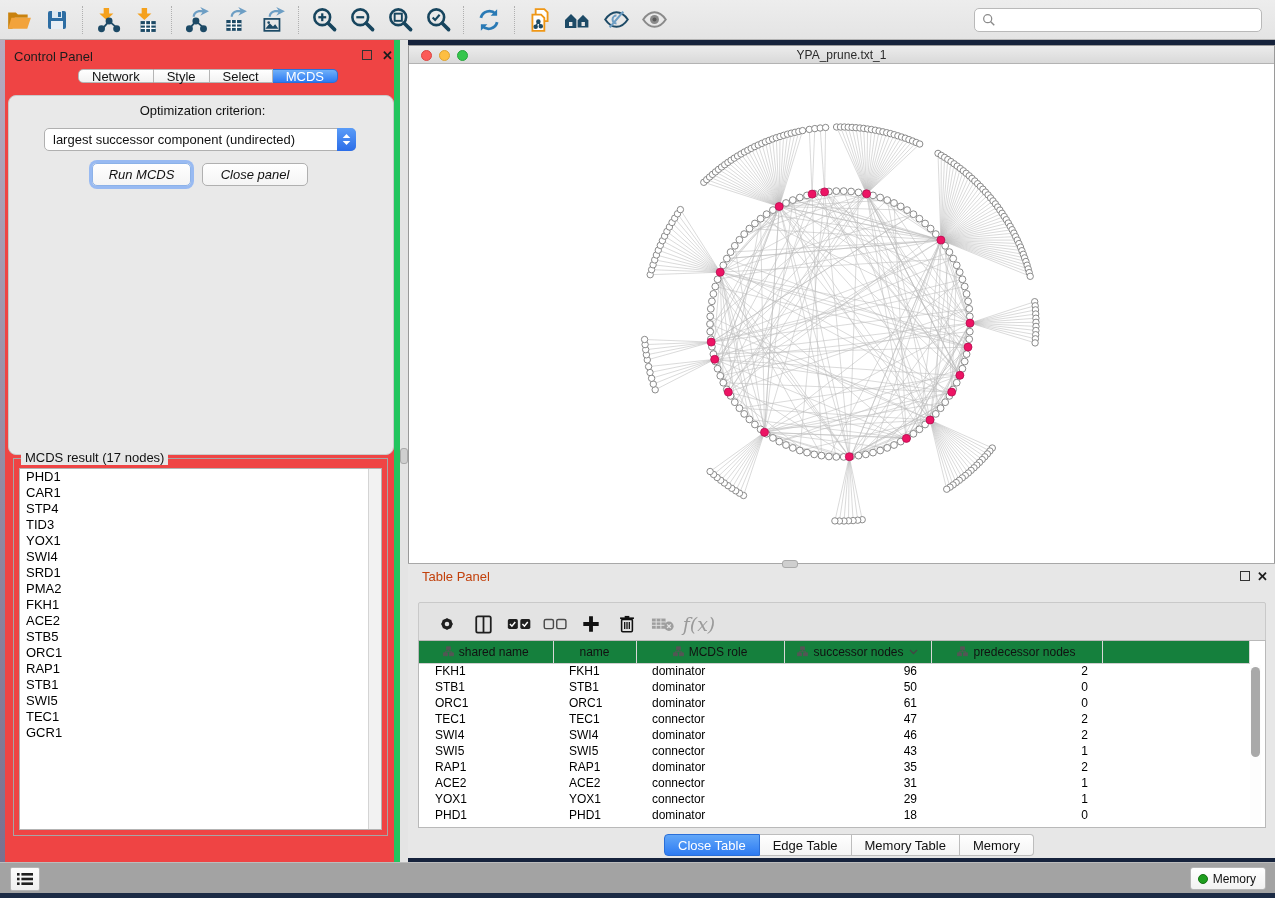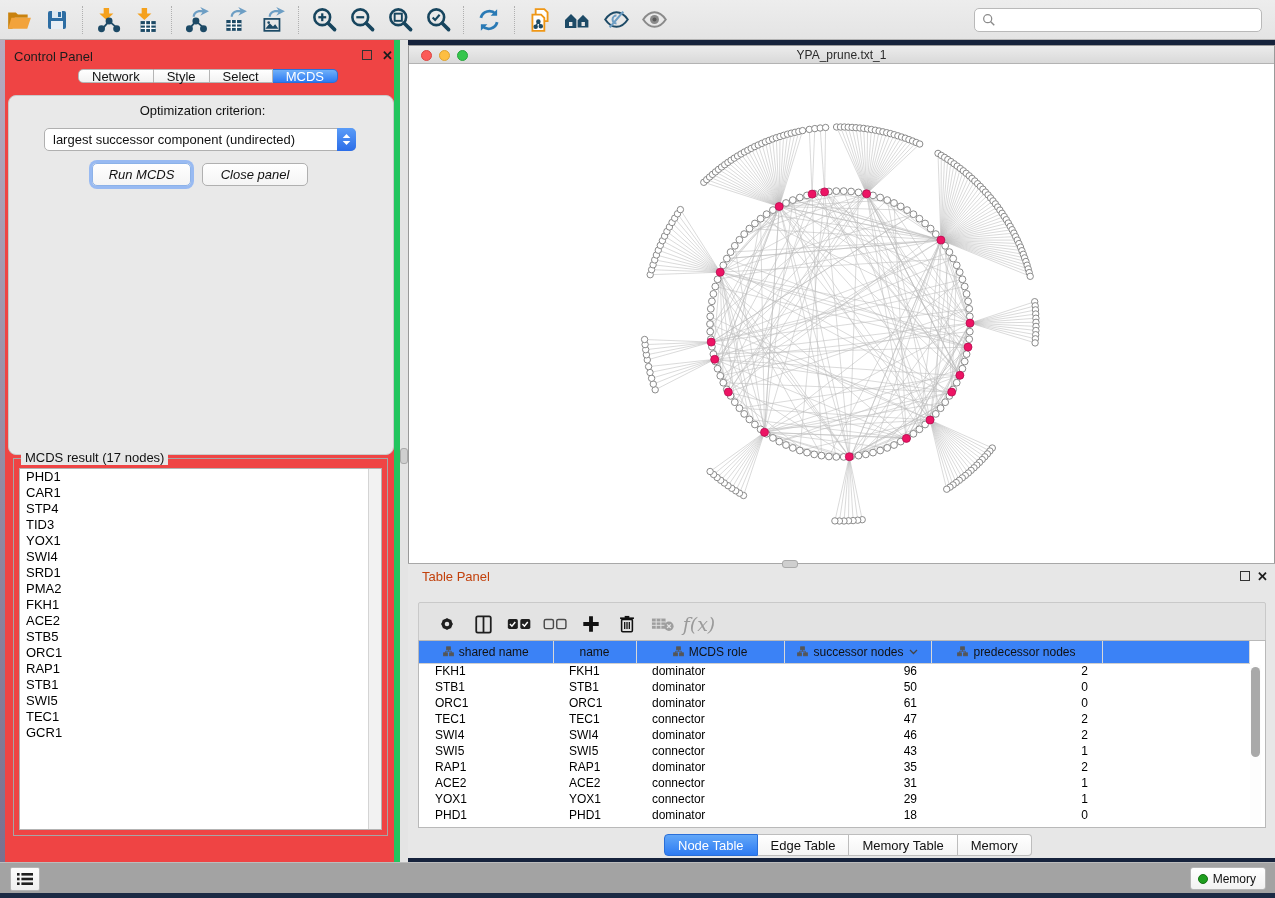--- a/index.html
+++ b/index.html
@@ -84,21 +84,21 @@
     background:#e7e7e7; border-top:1px solid #a8a8a8; }
   .tp-title { position:absolute; left:14px; top:5px; font-size:13px; color:#c2410c; }
   .tp-toolbar { position:absolute; left:10px; top:30px; width:848px; height:44px;
     background:#e3e3e3; border:1px solid #c9c9c9; border-radius:2px;
     display:flex; align-items:center; padding-left:10px;margin-top:8px; }
   .tp-ico { width:36px; height:30px; display:flex; align-items:center; justify-content:center; }
   .fx { font-family:"DejaVu Serif", serif; font-style:italic; font-size:19px; color:#9a9a9a; }
   .node-table { position:absolute; left:10px; top:76px; width:848px; height:188px;
     background:#fff; border:1px solid #b9b9b9; }
   table.nt { border-collapse:collapse; width:830px; table-layout:fixed; }
-  .nt th { height:22px; background:#3b82f6; border-bottom:1px solid #cfcfcf;
+  .nt th { height:22px; background:#15803d; border-bottom:1px solid #cfcfcf;
     border-right:1px solid #d8d8d8; font-size:12px; font-weight:normal; color:#111;
     text-align:center; white-space:nowrap; overflow:hidden; }
   .nt th .hdr-inner { display:flex; align-items:center; justify-content:center; gap:5px; }
   .nt td { height:16px; font-size:12px; color:#000; padding:0 6px 0 16px;
     white-space:nowrap; overflow:hidden; }
   .nt td.num { text-align:right; padding-right:14px; }
   .nt-scroll { position:absolute; right:4px; top:24px; width:11px; height:160px; background:#fdfdfd; }
   .nt-thumb { position:absolute; left:1px; top:2px; width:9px; height:90px;
     background:#a9a9a9; border-radius:5px; }
   .tp-tabs { position:absolute; left:256px; top:270px; height:22px; display:flex; }
@@ -1268,21 +1268,21 @@
               <td></td>
             </tr>
         </tbody>
       </table>
       <div class="nt-scroll">
         <div class="nt-thumb"></div>
       </div>
     </div>
 
     <div class="tp-tabs">
-      <div class="tp-tab active">Node Table</div>
+      <div class="tp-tab active">Close Table</div>
       <div class="tp-tab">Edge Table</div>
       <div class="tp-tab">Memory Table</div>
       <div class="tp-tab">Memory</div>
     </div>
   </div>
 
   <div class="statusbar">
     <div class="list-btn">
       <svg width="16" height="14" viewBox="0 0 16 14">
         <g fill="#1f1f1f">

